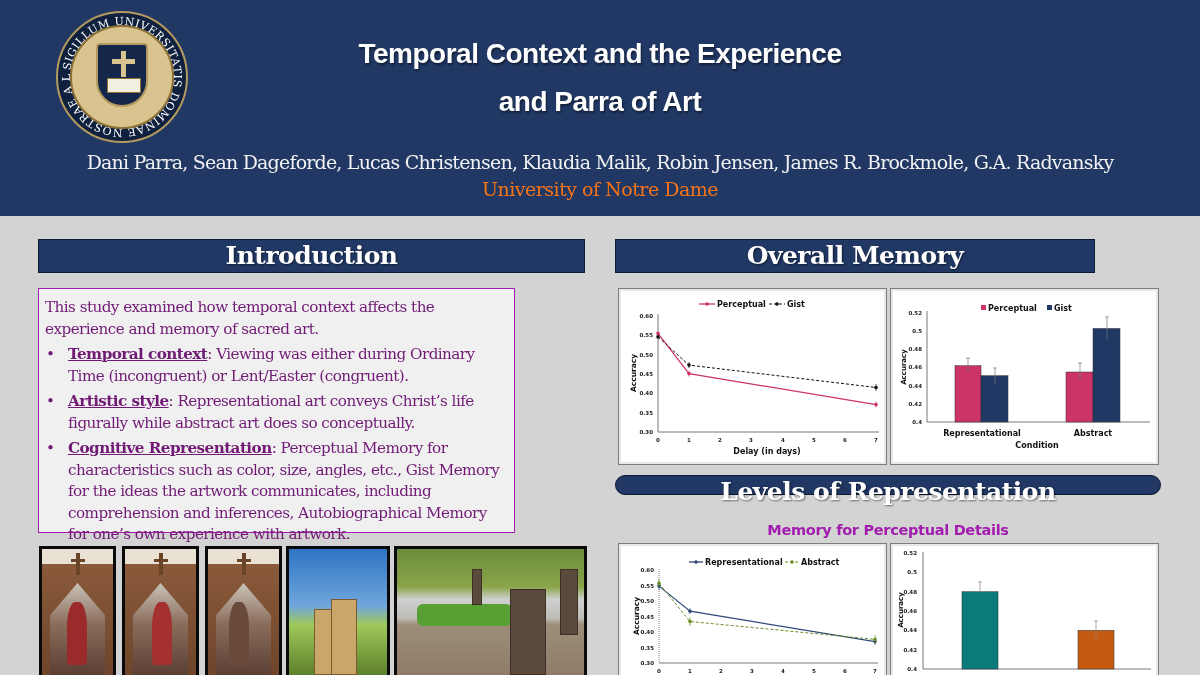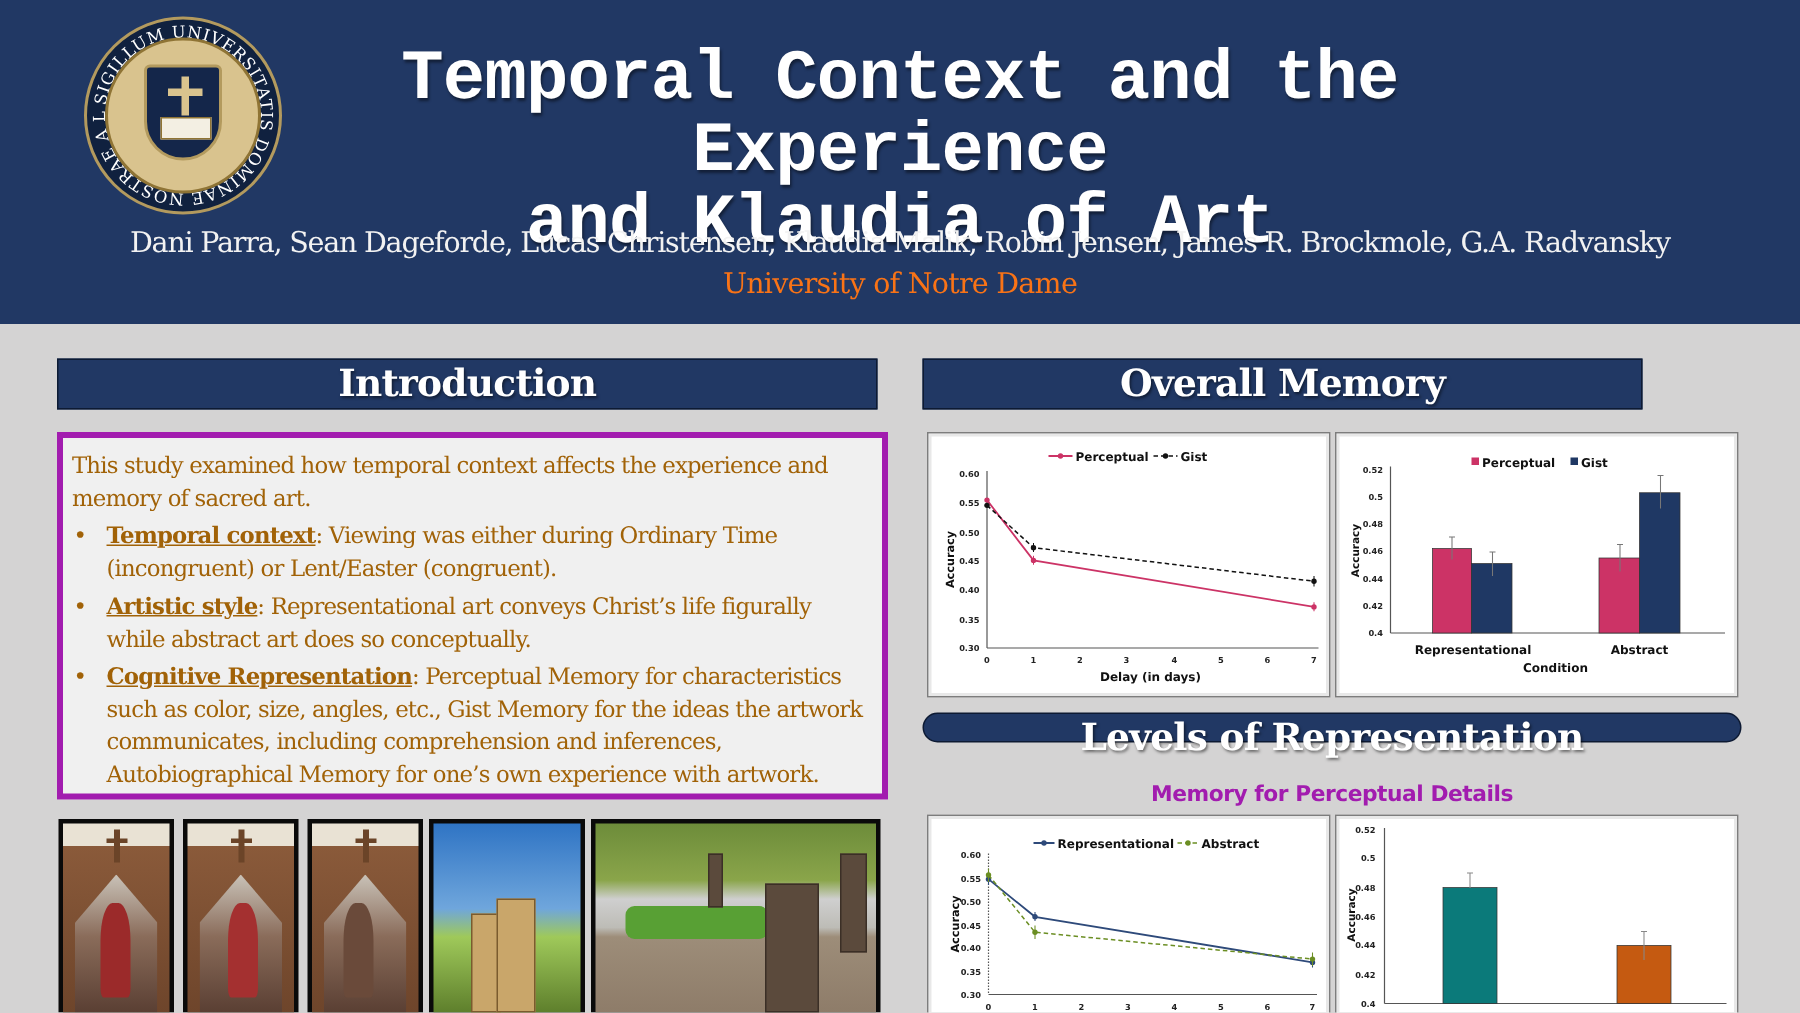--- a/index.html
+++ b/index.html
@@ -14,41 +14,41 @@
                background: #d9c38e; border: 2px solid #8f7435; }
   .seal-shield { position: absolute; left: 24px; top: 16px; width: 52px; height: 64px; background: #14264a;
                  border-radius: 4px 4px 26px 26px; border: 2px solid #b39a5e; }
   .seal-cross-v { position: absolute; left: 23px; top: 6px; width: 5px; height: 26px; background: #d9c38e; }
   .seal-cross-h { position: absolute; left: 14px; top: 14px; width: 23px; height: 5px; background: #d9c38e; }
   .seal-book { position: absolute; left: 9px; top: 33px; width: 34px; height: 15px; background: #f3efe3; border: 1px solid #8f7435; }
   .seal-text { position: absolute; left: 0; top: 0; width: 128px; height: 128px; }
   .seal-text svg text { font-family: "DejaVu Serif", serif; font-size: 11px; fill: #ffffff; letter-spacing: 0.5px; }
 
   .title { position: absolute; left: 230px; top: 30px; width: 740px; text-align: center; color: #ffffff;
-           font-family: Liberation Mono, monospace; font-weight: bold; font-size: 47px; line-height: 48px; letter-spacing: -0.5px;
+           font-family: Liberation Sans, sans-serif; font-weight: bold; font-size: 28px; line-height: 48px; letter-spacing: -0.5px;
            text-shadow: 1px 2px 2px rgba(0,0,0,0.45); }
   .authors { position: absolute; left: 40px; top: 149px; width: 1120px; text-align: center; color: #f2f2f2;
              font-family: "DejaVu Serif", serif; font-size: 19px; line-height: 26px; letter-spacing: -0.8px; }
   .affil { position: absolute; left: 40px; top: 176px; width: 1120px; text-align: center; color: #f97316;
            font-family: "DejaVu Serif", serif; font-size: 19px; line-height: 26px; letter-spacing: -0.5px; }
 
   .templeton { position: absolute; left: 1001px; top: 25px; width: 162px; height: 108px; background: #ffffff; border: 1px solid #1a2d52; }
   .tbar { position: absolute; height: 5px; border-radius: 3px; background: #3a3a3a; }
   .tbar.blue { background: #4b9fd6; }
   .tvert { position: absolute; width: 5px; border-radius: 3px; background: #3a3a3a; }
   .ttext { position: absolute; left: 75px; top: 56px; font-family: "DejaVu Sans Mono", monospace; font-size: 10px; line-height: 11px; color: #444; letter-spacing: 0.3px; }
 
   
   .section-bar { position: absolute; background: #213864; border: 1px solid #0d1a33; color: #fff; text-align: center;
                  font-family: "DejaVu Serif", serif; font-weight: bold; font-size: 25px; line-height: 32px; letter-spacing: -0.5px;
                  text-shadow: 1px 1px 2px rgba(0,0,0,0.5); }
 
   
-  .intro { position: absolute; left: 38px; top: 288px; width: 554px; height: 245px; background: #f0f0f0; border: 4px solid #a21caf;
-           padding: 8px 6px 0 6px; font-family: "DejaVu Serif", serif; font-size: 15.2px; line-height: 21.5px; color: #a16207; letter-spacing: -0.55px; }
+  .intro { position: absolute; left: 38px; top: 288px; width: 477px; height: 245px; background: #f0f0f0; border: 1px solid #a21caf;
+           padding: 8px 6px 0 6px; font-family: "DejaVu Serif", serif; font-size: 15.2px; line-height: 21.5px; color: #701a75; letter-spacing: -0.55px; }
   .intro ul { list-style: none; }
   .intro li { position: relative; padding-left: 23px; margin-top: 4px; }
   .intro li .bullet { position: absolute; left: 1px; top: 0; }
   .intro li .term { font-weight: bold; text-decoration: underline; }
 
   
   .art { position: absolute; top: 546px; height: 129px; background: #0a0a0a; }
   .art .canvas { position: absolute; left: 3px; top: 3px; right: 3px; bottom: 0; }
   .station .canvas { background: linear-gradient(#e9e2d4 0%, #e9e2d4 12%, #8a5a3a 12%, #6e452b 100%); }
   .station .arch { position: absolute; left: 8px; right: 8px; top: 34px; bottom: 0;
@@ -87,21 +87,21 @@
       <div class="seal-shield">
         <div class="seal-cross-v"></div>
         <div class="seal-cross-h"></div>
         <div class="seal-book"></div>
       </div>
     </div>
   </div>
 
   <div class="title">
     <div>Temporal Context and the Experience</div>
-    <div>and Klaudia of Art</div>
+    <div>and Parra of Art</div>
   </div>
 
 
   <div class="authors">Dani Parra, Sean Dageforde, Lucas Christensen, Klaudia Malik, Robin Jensen, James R. Brockmole, G.A. Radvansky</div>
   <div class="affil">University of Notre Dame</div>
 </div>
 
 <div class="section-bar" style="left:38px;top:239px;width:547px;height:34px;">Introduction</div>
 
 <div class="intro">

